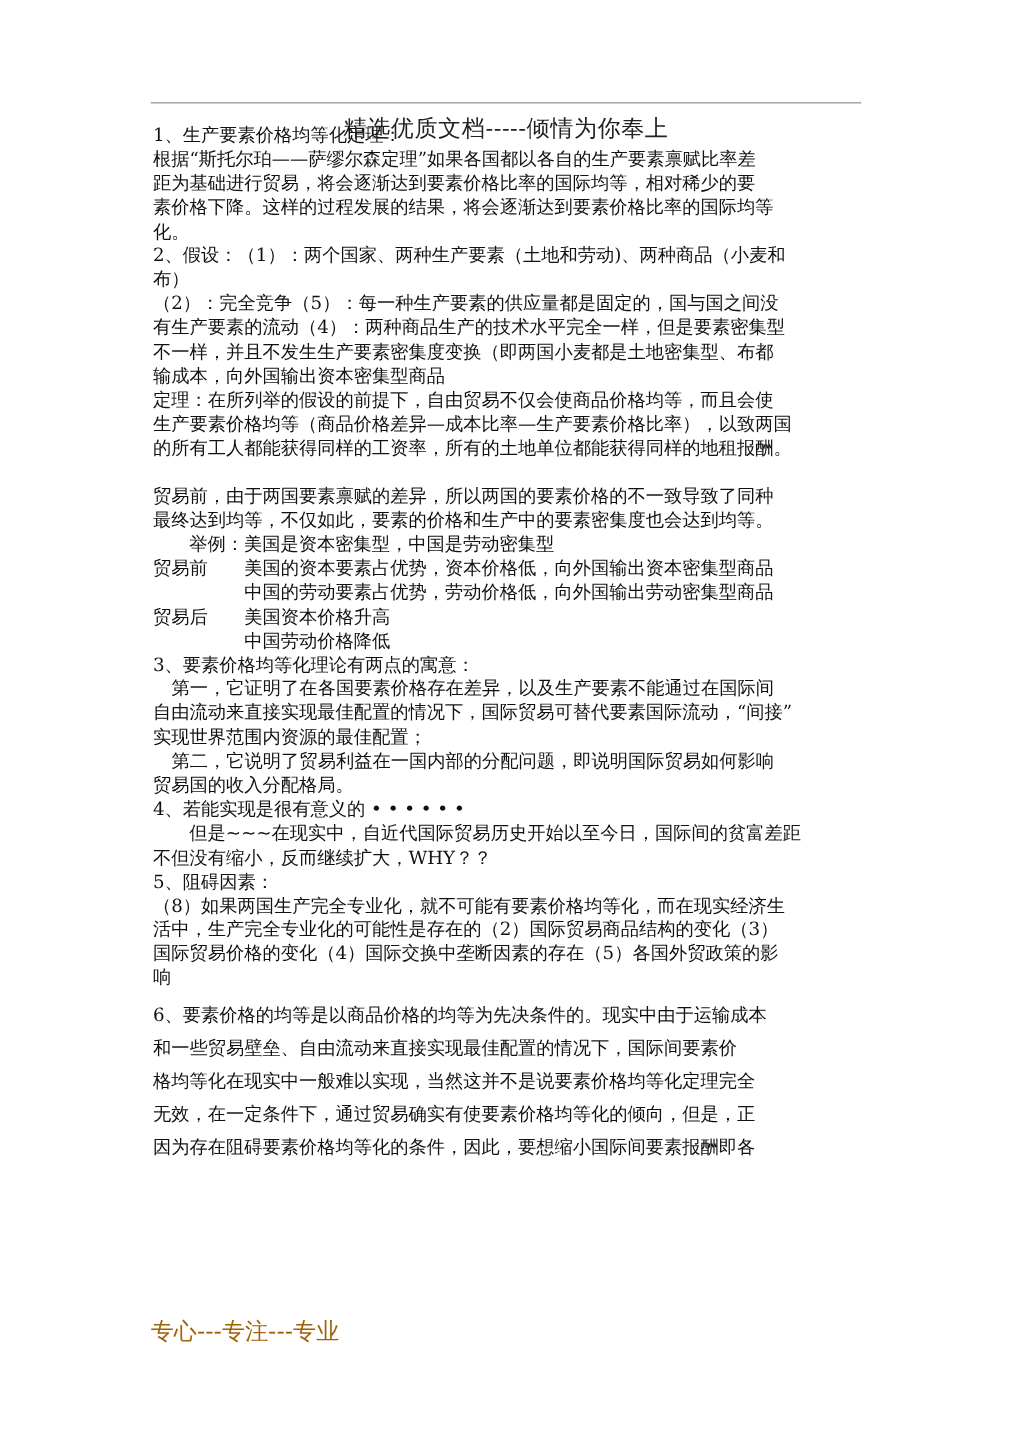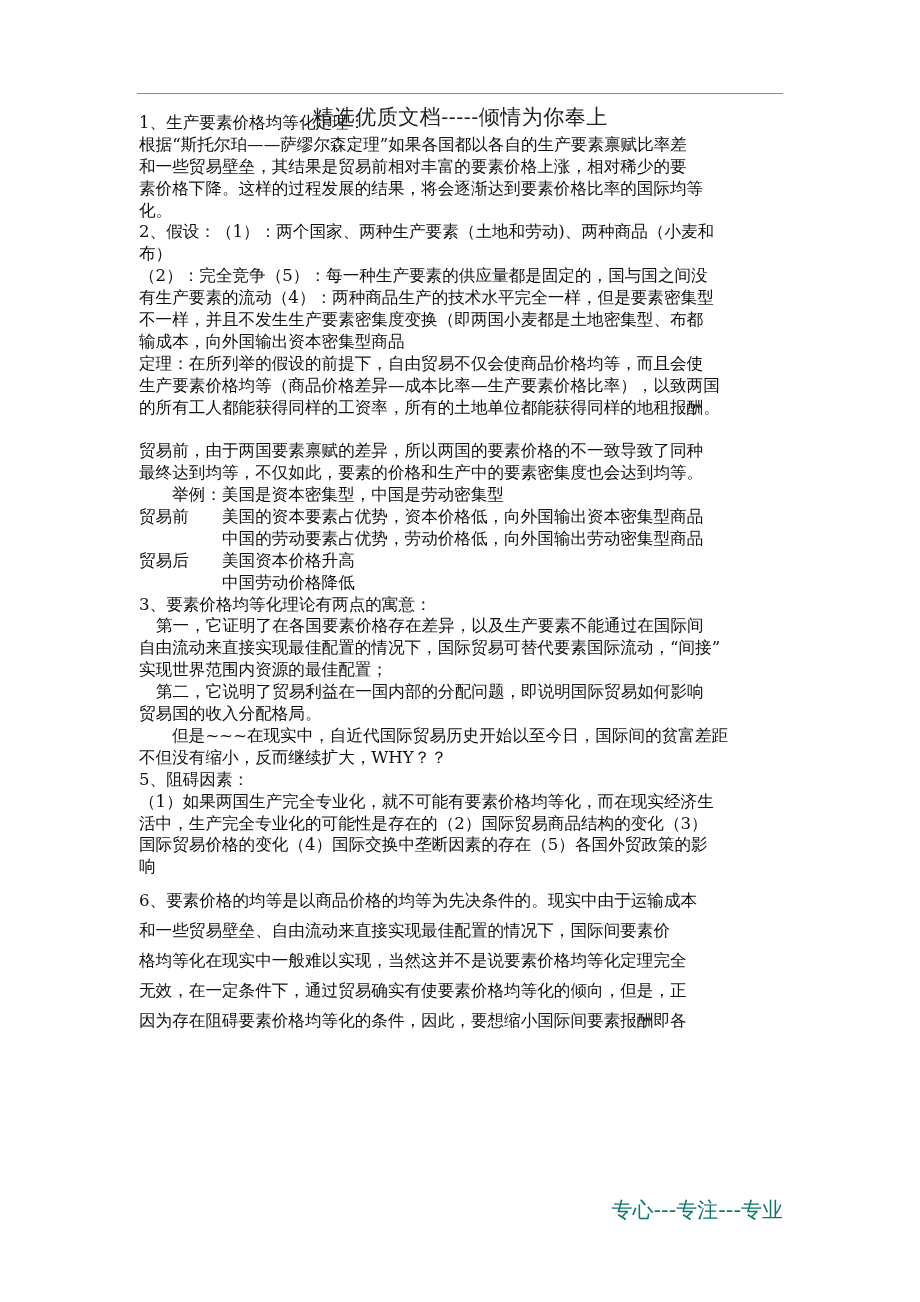--- a/index.html
+++ b/index.html
@@ -11,35 +11,35 @@
   .header-rule { position: absolute; left: 137px; width: 646px; top: 93px; height: 0; border-top: 1px solid #888; }
   .body { position: absolute; left: 139px; top: 112px; width: 648px; font-size: 16.6px; line-height: 21.9px; }
   .line { white-space: nowrap; height: 21.9px; }
   .blank { height: 21.9px; }
   .ind1 { padding-left: 17px; }
   .ind2 { padding-left: 33px; }
   .row2 { display: flex; white-space: nowrap; height: 21.9px; align-items: center; }
   .row2 .lbl { width: 83px; }
   .sec6 .line { height: 30px; line-height: 30px; }
   .sec6 { margin-top: 8px; }
-  .footer { position: absolute; left: 137px; width: 646px; top: 1196px; text-align: right;
-            font-family: "DejaVu Sans", "Liberation Sans", sans-serif; font-size: 21px; color: #0f766e; }
+  .footer { position: absolute; left: 137px; width: 646px; top: 1196px; text-align: left;
+            font-family: "DejaVu Sans", "Liberation Sans", sans-serif; font-size: 21px; color: #a16207; }
 </style>
 </head>
 <body>
 
 <div class="page">
   <div class="header">精选优质文档-----倾情为你奉上</div>
   <div class="header-rule"></div>
 
   <div class="body">
 
     <div class="line">1、生产要素价格均等化定理：</div>
     <div class="line">根据“斯托尔珀——萨缪尔森定理”如果各国都以各自的生产要素禀赋比率差</div>
-    <div class="line">和一些贸易壁垒，其结果是贸易前相对丰富的要素价格上涨，相对稀少的要</div>
+    <div class="line">距为基础进行贸易，将会逐渐达到要素价格比率的国际均等，相对稀少的要</div>
     <div class="line">素价格下降。这样的过程发展的结果，将会逐渐达到要素价格比率的国际均等</div>
     <div class="line">化。</div>
 
     <div class="line">2、假设：（1）：两个国家、两种生产要素（土地和劳动)、两种商品（小麦和</div>
     <div class="line">布）</div>
     <div class="line">（2）：完全竞争（5）：每一种生产要素的供应量都是固定的，国与国之间没</div>
     <div class="line">有生产要素的流动（4）：两种商品生产的技术水平完全一样，但是要素密集型</div>
     <div class="line">不一样，并且不发生生产要素密集度变换（即两国小麦都是土地密集型、布都</div>
     <div class="line">输成本，向外国输出资本密集型商品</div>
     <div class="line">定理：在所列举的假设的前提下，自由贸易不仅会使商品价格均等，而且会使</div>
@@ -66,25 +66,26 @@
       <span>中国劳动价格降低</span>
     </div>
 
     <div class="line">3、要素价格均等化理论有两点的寓意：</div>
     <div class="line ind1">第一，它证明了在各国要素价格存在差异，以及生产要素不能通过在国际间</div>
     <div class="line">自由流动来直接实现最佳配置的情况下，国际贸易可替代要素国际流动，“间接”</div>
     <div class="line">实现世界范围内资源的最佳配置；</div>
     <div class="line ind1">第二，它说明了贸易利益在一国内部的分配问题，即说明国际贸易如何影响</div>
     <div class="line">贸易国的收入分配格局。</div>
 
+    <div class="line">4、若能实现是很有意义的 • • • • • •</div>
     <div class="line ind2">但是~~~在现实中，自近代国际贸易历史开始以至今日，国际间的贫富差距</div>
     <div class="line">不但没有缩小，反而继续扩大，WHY？？</div>
 
     <div class="line">5、阻碍因素：</div>
-    <div class="line">（1）如果两国生产完全专业化，就不可能有要素价格均等化，而在现实经济生</div>
+    <div class="line">（8）如果两国生产完全专业化，就不可能有要素价格均等化，而在现实经济生</div>
     <div class="line">活中，生产完全专业化的可能性是存在的（2）国际贸易商品结构的变化（3）</div>
     <div class="line">国际贸易价格的变化（4）国际交换中垄断因素的存在（5）各国外贸政策的影</div>
     <div class="line">响</div>
 
     <div class="sec6">
       <div class="line">6、要素价格的均等是以商品价格的均等为先决条件的。现实中由于运输成本</div>
       <div class="line">和一些贸易壁垒、自由流动来直接实现最佳配置的情况下，国际间要素价</div>
       <div class="line">格均等化在现实中一般难以实现，当然这并不是说要素价格均等化定理完全</div>
       <div class="line">无效，在一定条件下，通过贸易确实有使要素价格均等化的倾向，但是，正</div>
       <div class="line">因为存在阻碍要素价格均等化的条件，因此，要想缩小国际间要素报酬即各</div>

